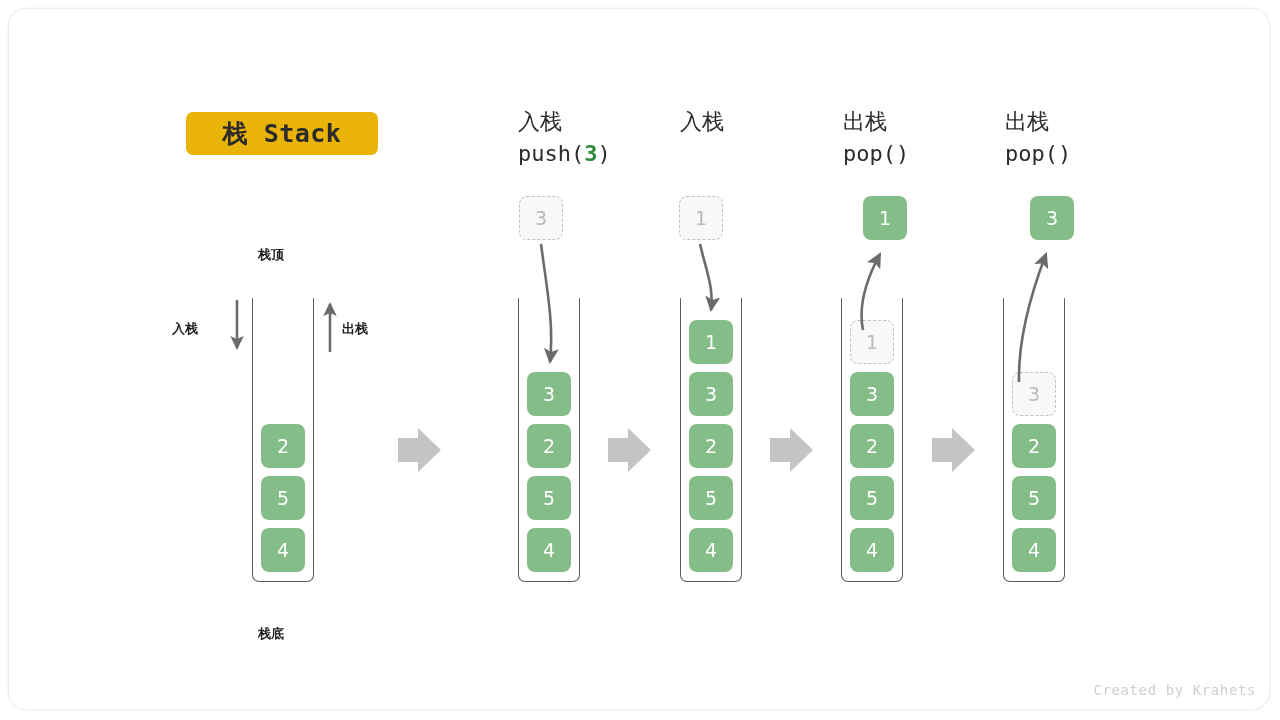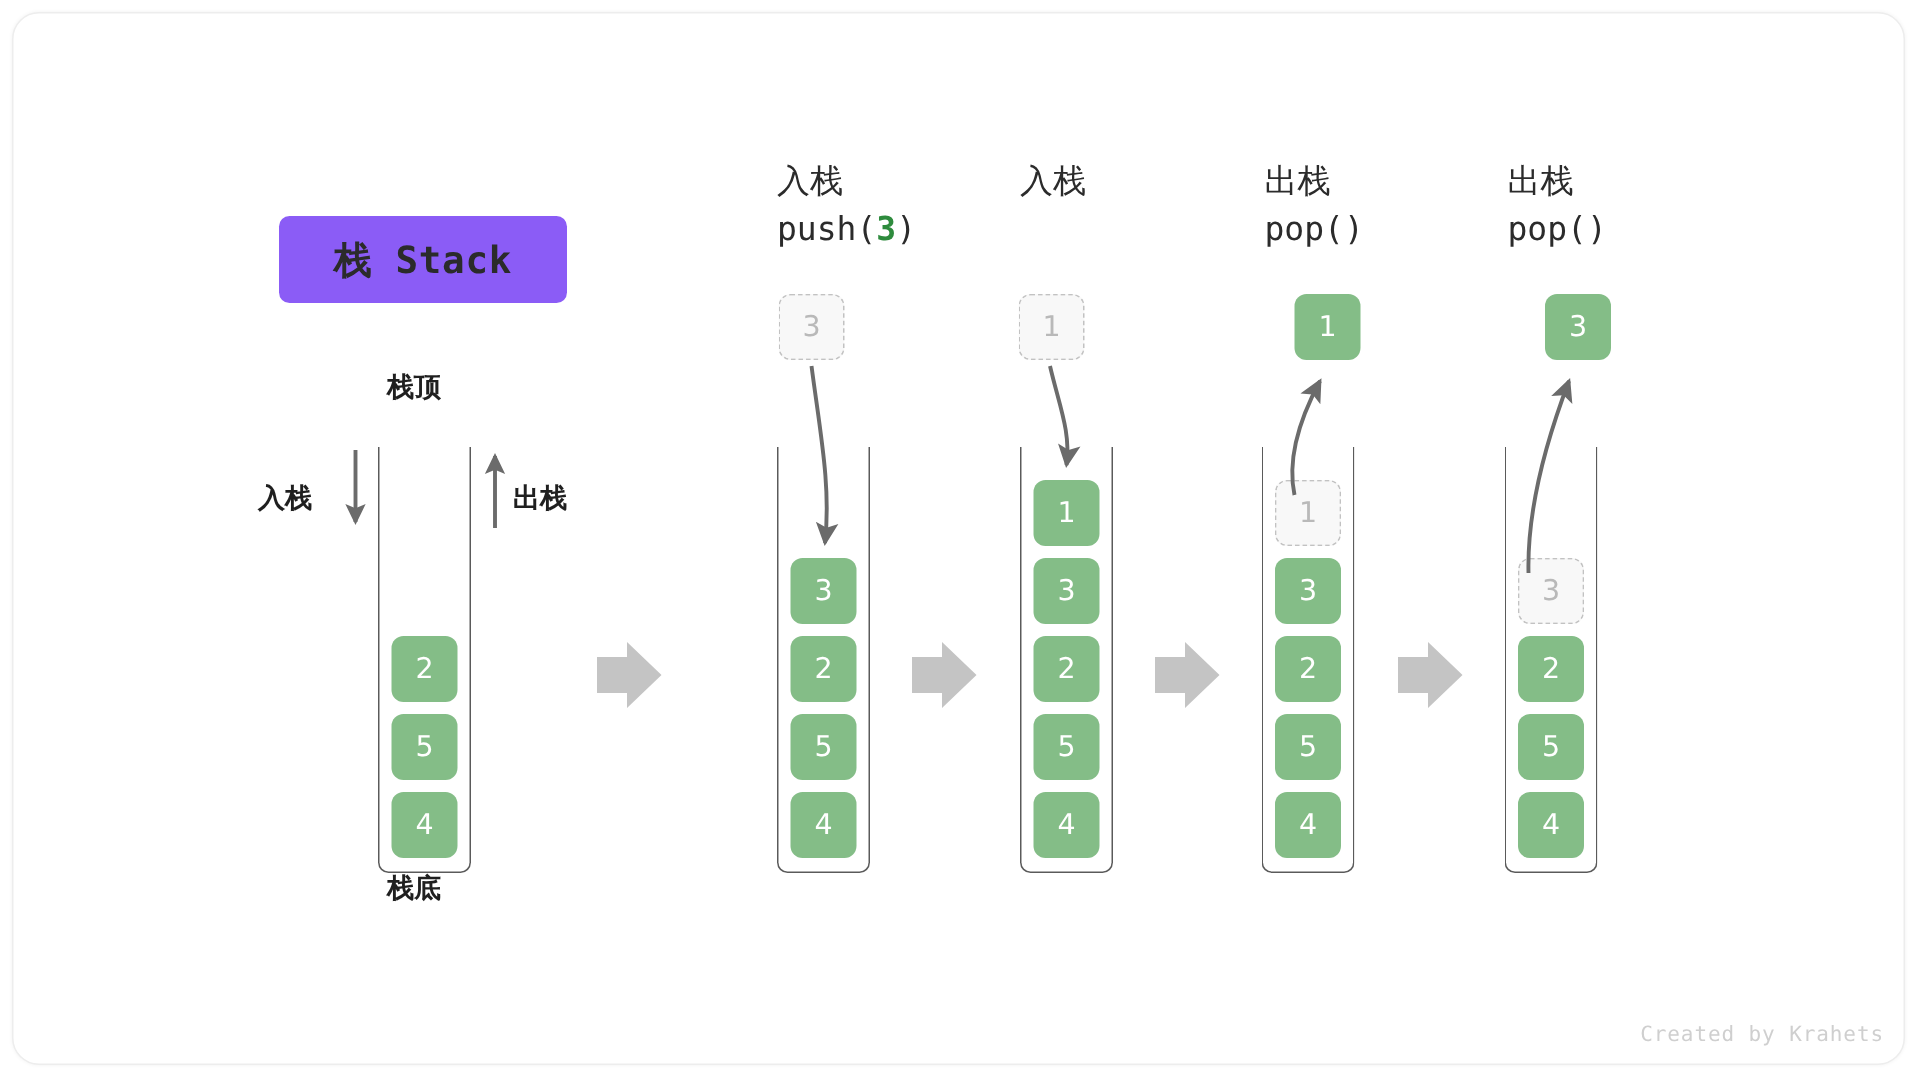--- a/index.html
+++ b/index.html
@@ -32,42 +32,41 @@
     box-shadow: 0 0 3px rgba(0,0,0,0.06);
     box-sizing: border-box;
   }
 
   
   .title-chip {
     position: absolute;
     left: 186px;
     top: 112px;
     width: 192px;
-    height: 58px;
-    background: #8b5cf6;
+    height: 43px;
+    background: #eab308;
     border-radius: 7px;
     display: flex;
     align-items: center;
     justify-content: center;
-    margin-top: 32px;
   }
   .title-chip .txt {
     font-family: "DejaVu Sans Mono", "Liberation Mono", monospace;
     font-size: 25px;
     font-weight: bold;
     color: #2b2b2b;
     letter-spacing: 0.5px;
     white-space: nowrap;
   }
 
   
   .cjk-label {
     position: absolute;
     font-family: "DejaVu Sans", "Liberation Sans", sans-serif;
-    font-size: 18px;
+    font-size: 13px;
     font-weight: bold;
     color: #1f1f1f;
     white-space: nowrap;
   }
 
   
   .col-header {
     position: absolute;
     width: 200px;
     text-align: left;
@@ -151,21 +150,21 @@
 <body>
 
 <div id="canvas">
   <div class="card"></div>
 
   <div class="title-chip">
     <span class="txt">栈 Stack</span>
   </div>
 
   <div class="cjk-label" style="left:258px; top:246px;">栈顶</div>
-  <div class="cjk-label" style="left:258px; top:580px;">栈底</div>
+  <div class="cjk-label" style="left:258px; top:625px;">栈底</div>
   <div class="cjk-label" style="left:172px; top:320px;">入栈</div>
   <div class="cjk-label" style="left:342px; top:320px;">出栈</div>
 
   <div class="stack-col" style="left:252px; top:298px; height:284px;"></div>
   <div class="cell solid" style="left:261px; top:424px;">2</div>
   <div class="cell solid" style="left:261px; top:476px;">5</div>
   <div class="cell solid" style="left:261px; top:528px;">4</div>
 
   <div class="col-header" style="left:518px; top:107px;">
     <div class="line1">入栈</div>

